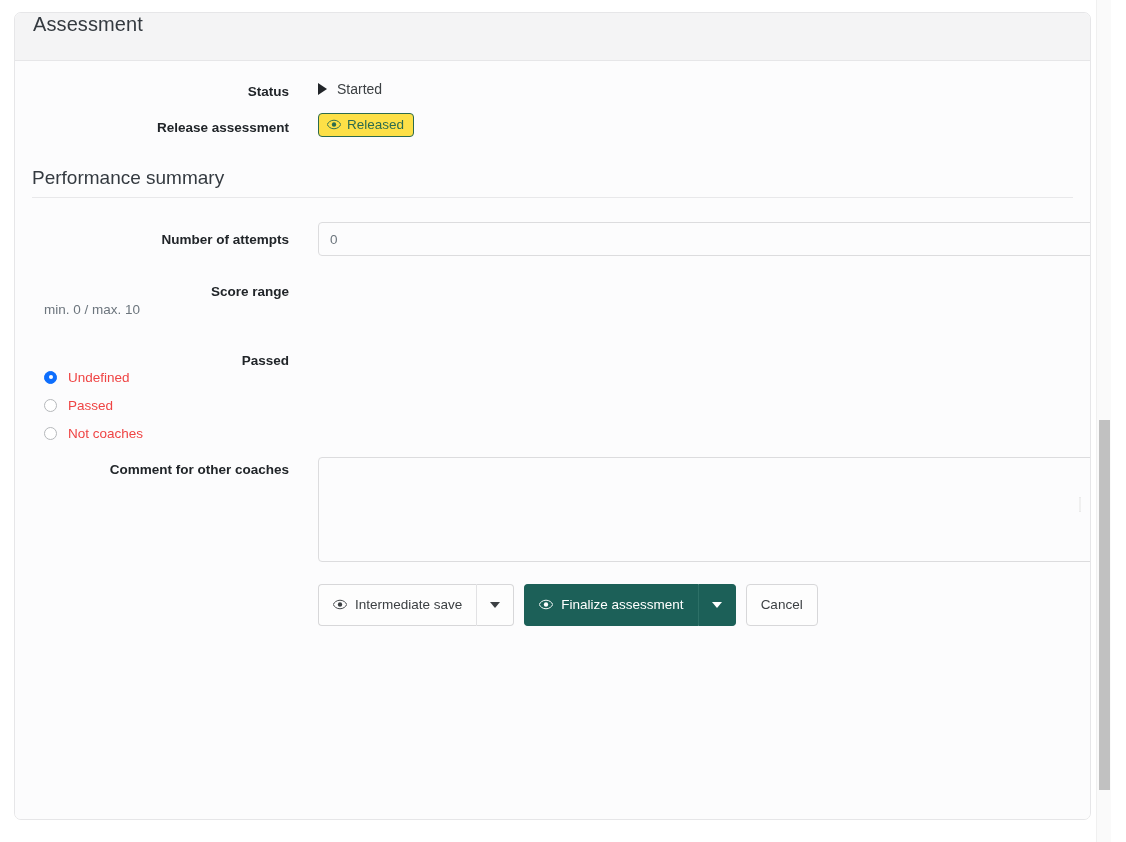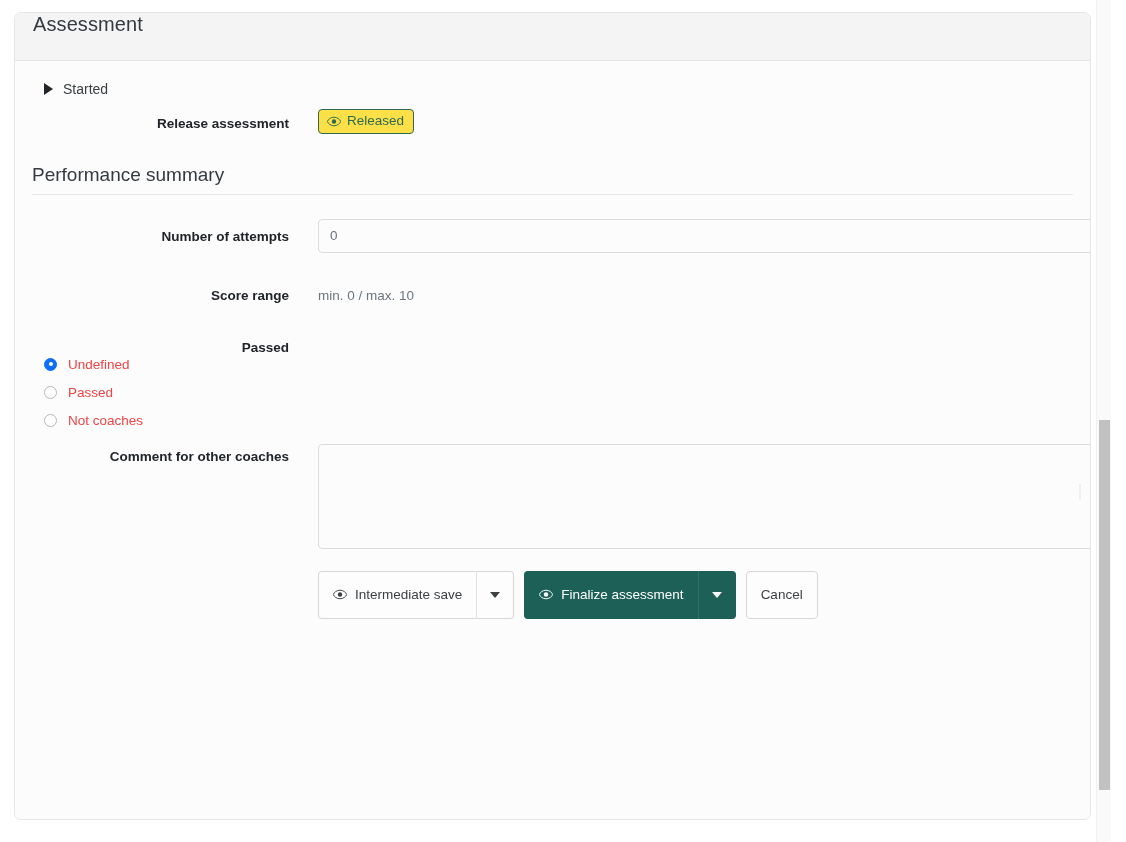--- a/index.html
+++ b/index.html
@@ -156,21 +156,21 @@
     border-radius: 4px;
     background: #fcfcfd;
     font-family: "Liberation Sans", sans-serif;
     font-size: 13.5px;
     color: #6c757d;
     padding: 0 11px;
     outline: none;
   }
   .text-input.empty { color: #212529; }
 
-  .row-range { margin-top: 34px; }
+  .row-range { margin-top: 27px; flex-direction: column; }
   .range-value {
     font-size: 13.5px;
     color: #6c757d;
     padding-top: 1px;
   }
 
   .row-score { margin-top: 28px; }
   .row-score .form-label { padding-top: 9px; }
   .field-hint {
     font-size: 12.5px;
@@ -254,21 +254,21 @@
   .row-actions { margin-top: 22px; }
   .actions {
     display: flex;
     align-items: center;
     gap: 10px;
   }
   .btn-group { display: flex; align-items: stretch; }
   .btn {
     font-family: "Liberation Sans", sans-serif;
     font-size: 13.5px;
-    height: 48px;
+    height: 42px;
     display: inline-flex;
     align-items: center;
     justify-content: center;
     gap: 8px;
     border: 1px solid #d7d7d9;
     background: #fdfdfd;
     color: #3c4043;
     cursor: pointer;
     padding: 0 14px;
     border-radius: 4px;
@@ -311,20 +311,21 @@
 
   <div class="card">
 
     <div class="card-header">
       <span class="card-header-title">Assessment</span>
     </div>
 
     <div class="card-body">
 
       <div class="form-row row-status">
+        <div class="form-label">Status</div>
         <div class="form-field">
           <div class="status-value">
             <span class="icon-play"></span>
             <span>Started</span>
           </div>
         </div>
       </div>
 
       <div class="form-row row-release">
         <div class="form-label">Release assessment</div>

